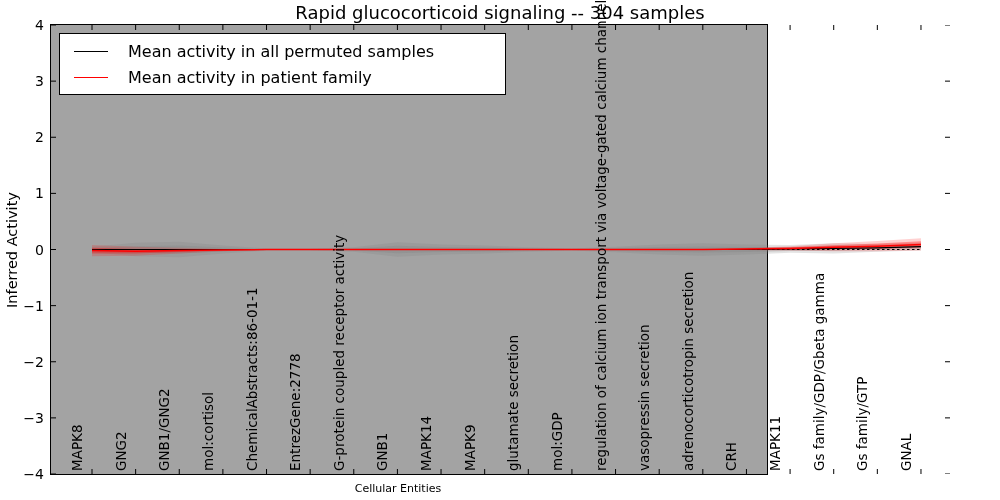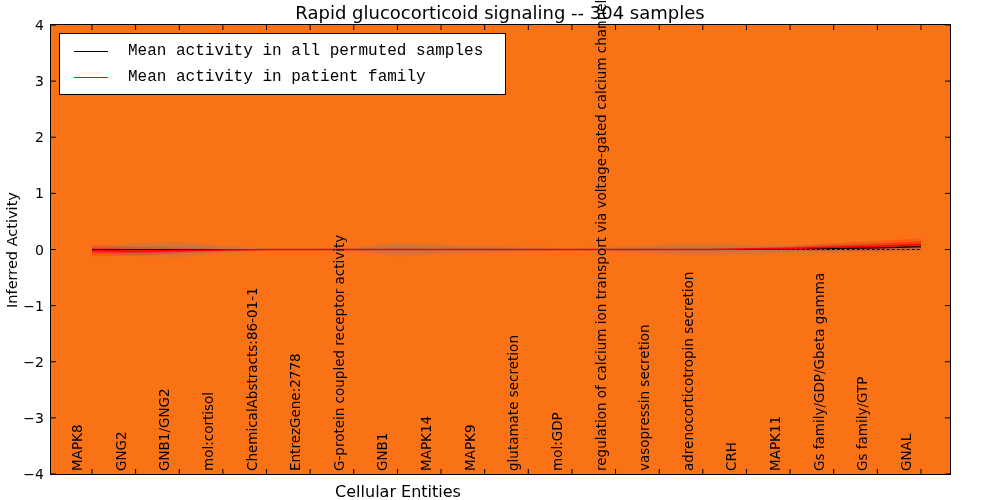--- a/index.html
+++ b/index.html
@@ -1,23 +1,23 @@
 <!DOCTYPE html>
 <html><head>
 <meta charset="utf-8">
 <style>
   html,body{margin:0;padding:0;background:#fff;}
   .fig{position:relative;width:1000px;height:500px;background:#fff;overflow:hidden;
        font-family:"DejaVu Sans","Liberation Sans",sans-serif;color:#000;}
   .title{position:absolute;top:2px;left:0;width:1000px;text-align:center;font-size:18px;}
   .ylabel{position:absolute;top:250px;left:12px;transform:translate(-50%,-50%) rotate(-90deg);
           white-space:nowrap;font-size:14.5px;}
-  .xlabel{position:absolute;top:482px;left:0;width:796px;text-align:center;font-size:16px;}
-  .plot{position:absolute;left:50px;top:24px;width:901px;height:451px;
-        border:1px solid #000;box-sizing:border-box;background:#f97316;font-family:Liberation Mono, monospace;}
+  .xlabel{position:absolute;top:482px;left:0;width:796px;text-align:center;font-size:11px;}
+  .plot{position:absolute;left:50px;top:24px;width:718px;height:451px;
+        border:1px solid #000;box-sizing:border-box;background:#a3a3a3;}
   .plot svg{position:absolute;left:0;top:0;}
   .legend{position:absolute;left:8px;top:8px;width:447px;height:62px;border:1px solid #000;
           background:#fff;box-sizing:border-box;display:flex;flex-direction:column;
           justify-content:space-around;padding:4px 0 4px 14px;z-index:5;}
   .lrow{display:flex;align-items:center;height:24px;}
   .lswatch{display:inline-block;width:34px;height:0;border-top:1.7px solid #000;margin-right:20px;flex:none;}
   .ltext{font-size:16px;white-space:nowrap;}
   .ytick{position:absolute;left:0;width:44px;text-align:right;font-size:14px;line-height:16px;}
   .xtick{position:absolute;white-space:nowrap;font-size:13.5px;line-height:15px;
          transform:rotate(-90deg);transform-origin:0 100%;}

